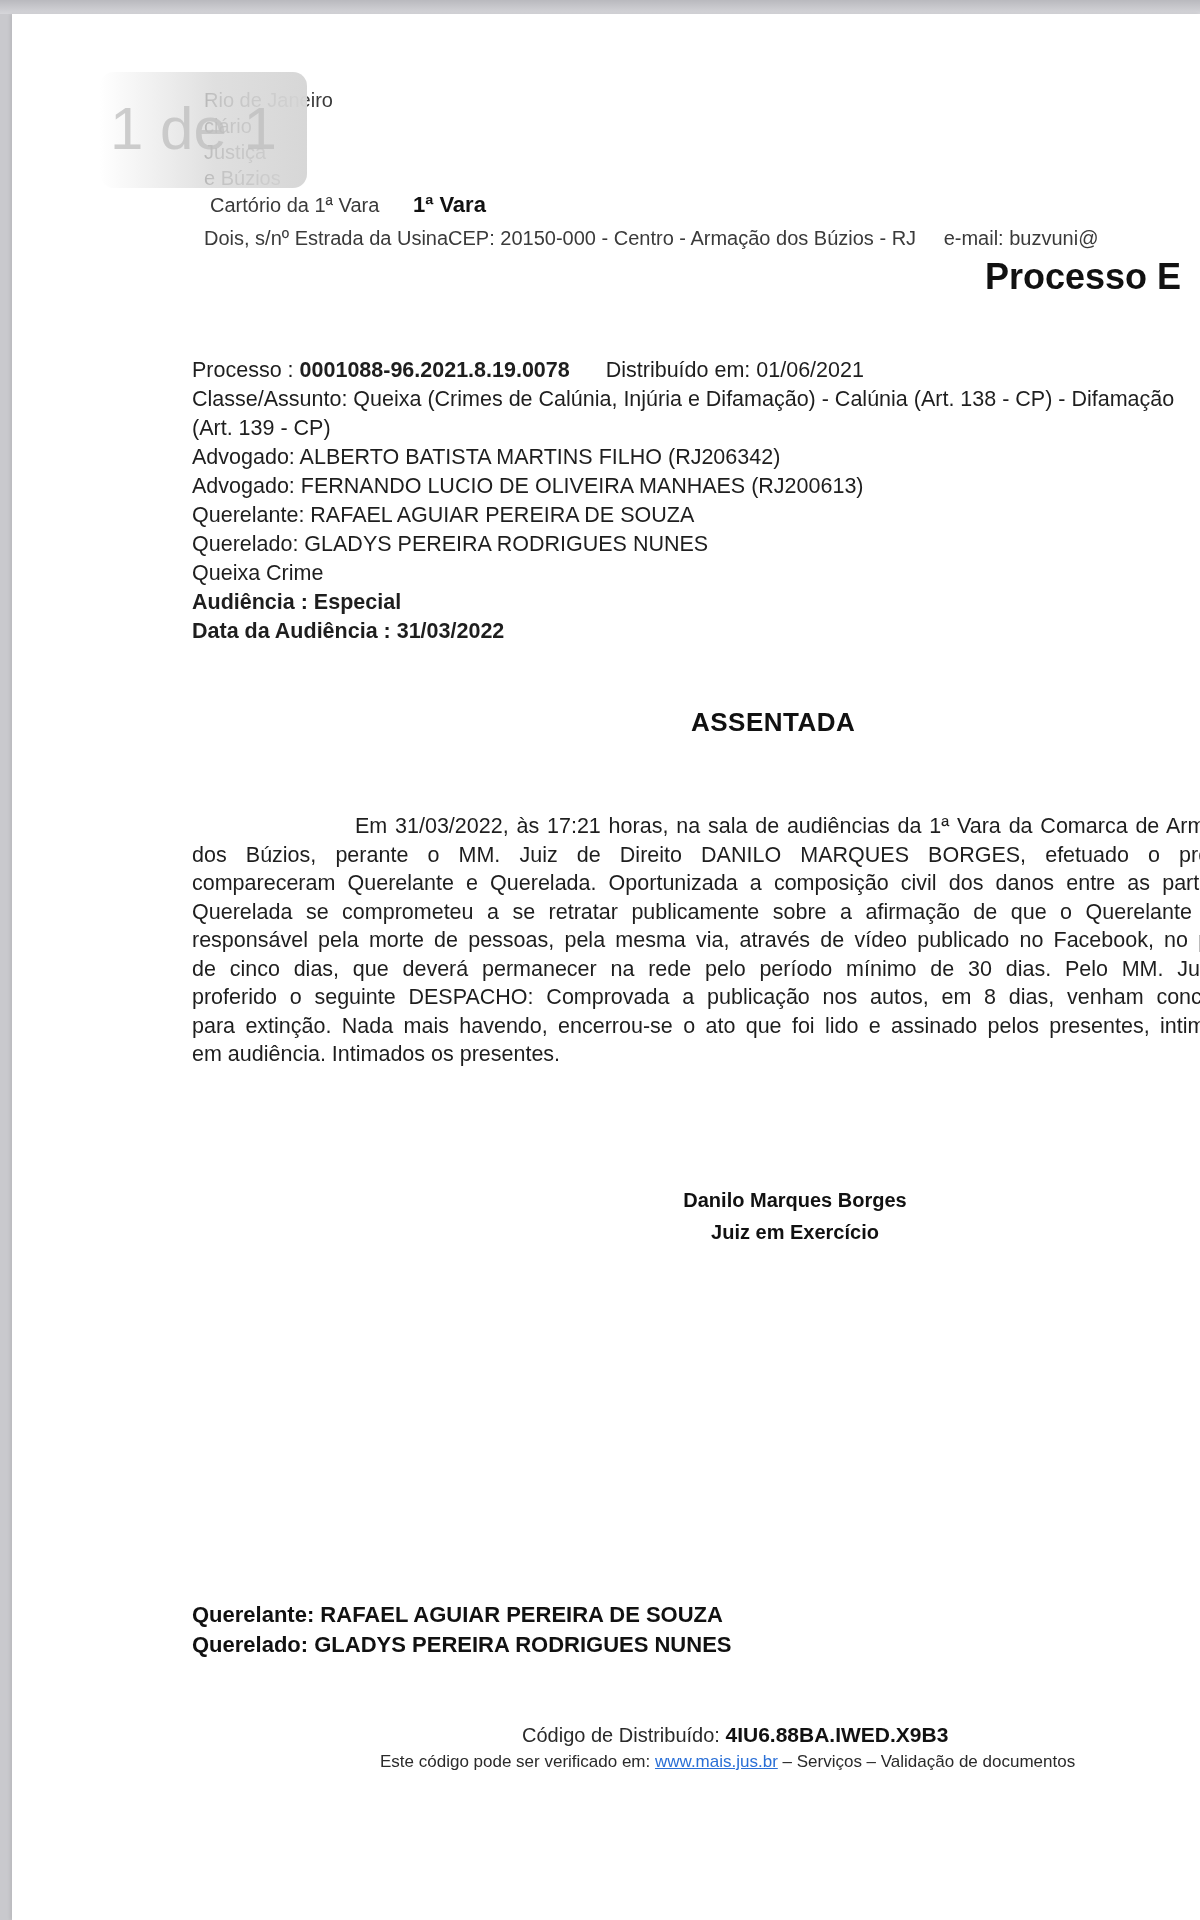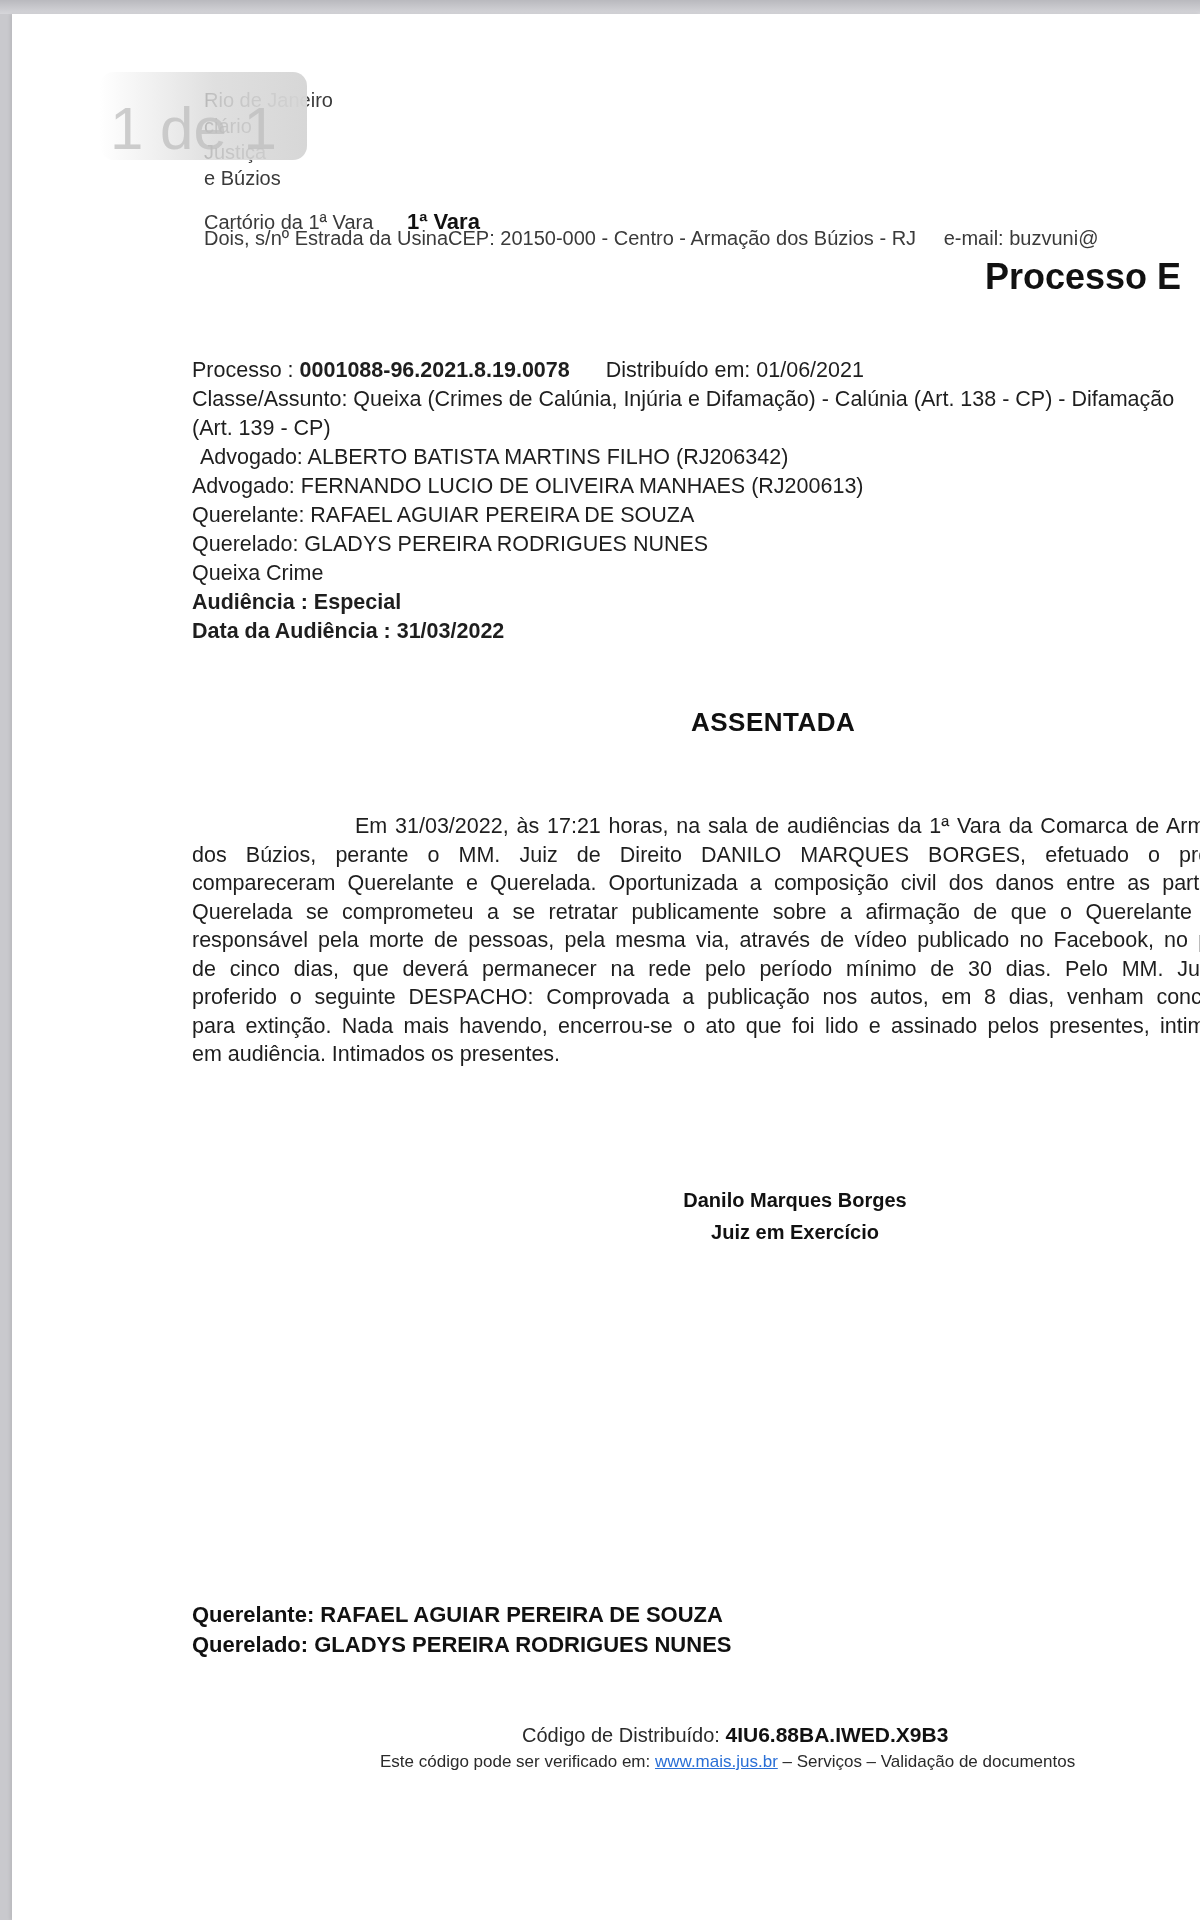--- a/index.html
+++ b/index.html
@@ -31,21 +31,21 @@
   .abs { position: absolute; white-space: nowrap; }
   .hdr {
     font-size: 20px;
     color: #3a3a3a;
     line-height: 26px;
   }
   .hdr-line { position: absolute; left: 192px; white-space: nowrap; }
   .page-badge {
     position: absolute;
     left: 88px; top: 58px;
-    width: 207px; height: 88px;
+    width: 207px; height: 116px;
     border-radius: 14px;
     background: linear-gradient(90deg, rgba(225,225,225,0) 0%, rgba(218,218,218,0.85) 55%, rgba(214,214,214,0.98) 100%);
     overflow: visible;
   }
   .page-badge-text {
     position: absolute;
     left: 10px; top: 22px;
     font-size: 60px;
     color: rgba(190,190,190,0.75);
     white-space: nowrap;
@@ -119,21 +119,21 @@
 
 <div class="top-bar"></div>
 
 <div class="page">
 
   <div class="hdr">
     <div class="hdr-line" style="top:73px;">Rio de Janeiro</div>
     <div class="hdr-line" style="top:99px;">ciário</div>
     <div class="hdr-line" style="top:125px;">Justiça</div>
     <div class="hdr-line" style="top:151px;">e Búzios</div>
-    <div class="hdr-line" style="top:195px;">
+    <div class="hdr-line" style="top:178px;margin-left:6px;">
       <span>Cartório da 1ª Vara</span>
       <span class="b" style="margin-left:28px;color:#111;font-size:22px;">1ª Vara</span>
     </div>
     <div class="hdr-line" style="top:211px;">
       <span>Dois, s/nº Estrada da UsinaCEP: 20150-000 - Centro - Armação dos Búzios - RJ</span>
       <span style="margin-left:22px;">e-mail: buzvuni@</span>
     </div>
   </div>
 
   <div class="page-badge">
@@ -142,21 +142,21 @@
 
   <div class="abs doc-title" style="left:973px; top:242px;">Processo E</div>
 
   <div class="info">
     <div class="info-line" style="top:342px;">
       <span>Processo : </span><span class="b">0001088-96.2021.8.19.0078</span>
       <span style="margin-left:30px;">Distribuído em: 01/06/2021</span>
     </div>
     <div class="info-line" style="top:371px;">Classe/Assunto: Queixa (Crimes de Calúnia, Injúria e Difamação) - Calúnia (Art. 138 - CP) - Difamação</div>
     <div class="info-line" style="top:400px;">(Art. 139 - CP)</div>
-    <div class="info-line" style="top:429px;margin-left:8px;">Advogado: ALBERTO BATISTA MARTINS FILHO (RJ206342)</div>
+    <div class="info-line" style="top:429px;">Advogado: ALBERTO BATISTA MARTINS FILHO (RJ206342)</div>
     <div class="info-line" style="top:458px;">Advogado: FERNANDO LUCIO DE OLIVEIRA MANHAES (RJ200613)</div>
     <div class="info-line" style="top:487px;">Querelante: RAFAEL AGUIAR PEREIRA DE SOUZA</div>
     <div class="info-line" style="top:516px;">Querelado: GLADYS PEREIRA RODRIGUES NUNES</div>
     <div class="info-line" style="top:545px;">Queixa Crime</div>
     <div class="info-line b" style="top:574px;">Audiência : Especial</div>
     <div class="info-line b" style="top:603px;">Data da Audiência : 31/03/2022</div>
   </div>
 
   <div class="abs section-title" style="left:679px; top:693px;">ASSENTADA</div>
 

